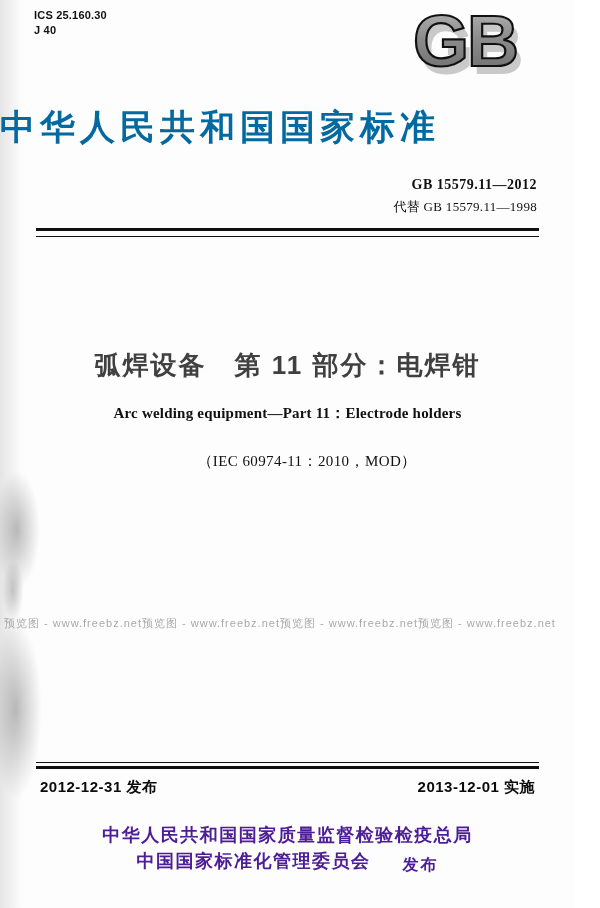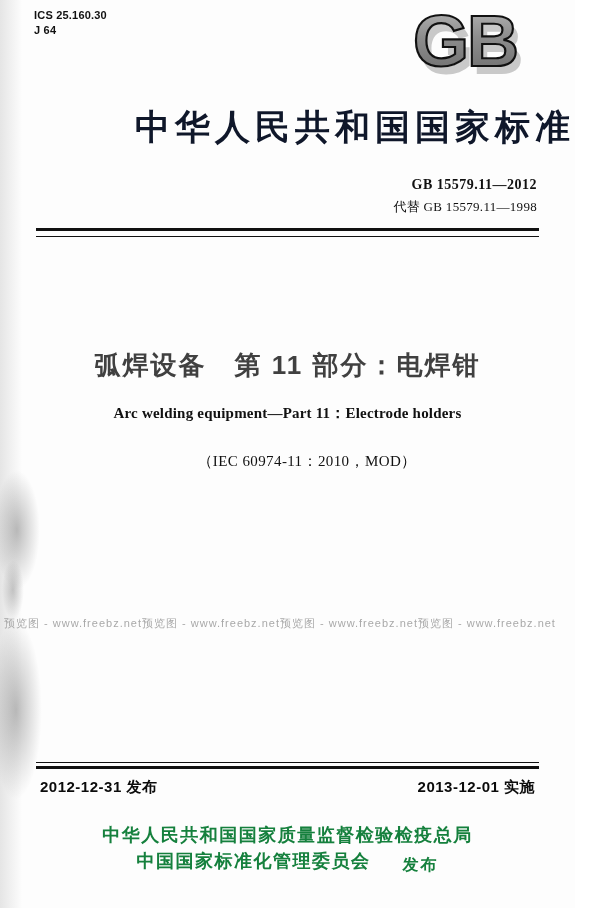--- a/index.html
+++ b/index.html
@@ -65,26 +65,26 @@
     width: 118px;
     height: 78px;
   }
 
   
   .national-standard {
     position: absolute;
     left: 0;
     right: 0;
     top: 104px;
-    text-align: right;
+    text-align: left;
     font-family: "Liberation Sans", sans-serif;
     font-weight: bold;
     font-size: 35px;
     letter-spacing: 5px;
-    color: #0f172a;
+    color: #0369a1;
   }
 
   
   .std-no {
     position: absolute;
     right: 38px;
     top: 175px;
     text-align: right;
     line-height: 19px;
   }
@@ -197,21 +197,21 @@
 
   
   .issuer {
     position: absolute;
     left: 0;
     right: 0;
     top: 822px;
     text-align: center;
     font-family: "Liberation Sans", sans-serif;
     font-weight: bold;
-    color: #15803d;
+    color: #4c1d95;
   }
   .issuer .l1 {
     font-size: 18px;
     letter-spacing: 1.5px;
     line-height: 26px;
   }
   .issuer .l2row {
     display: flex;
     align-items: center;
     justify-content: center;
@@ -234,21 +234,21 @@
 
 <div class="page">
 
   <div class="scan-edge"></div>
   <div class="smudge s1"></div>
   <div class="smudge s2"></div>
   <div class="smudge s3"></div>
 
   <div class="ics-block">
     <div>ICS 25.160.30</div>
-    <div>J 64</div>
+    <div>J 40</div>
   </div>
 
   <div class="gb-logo">
     <svg viewBox="0 0 118 78" width="118" height="78" aria-hidden="true">
       <defs>
         <linearGradient id="gbshade" x1="0" y1="0" x2="0" y2="1">
           <stop offset="0%" stop-color="#bdbdbd"></stop>
           <stop offset="45%" stop-color="#8d8d8d"></stop>
           <stop offset="100%" stop-color="#6a6a6a"></stop>
         </linearGradient>

